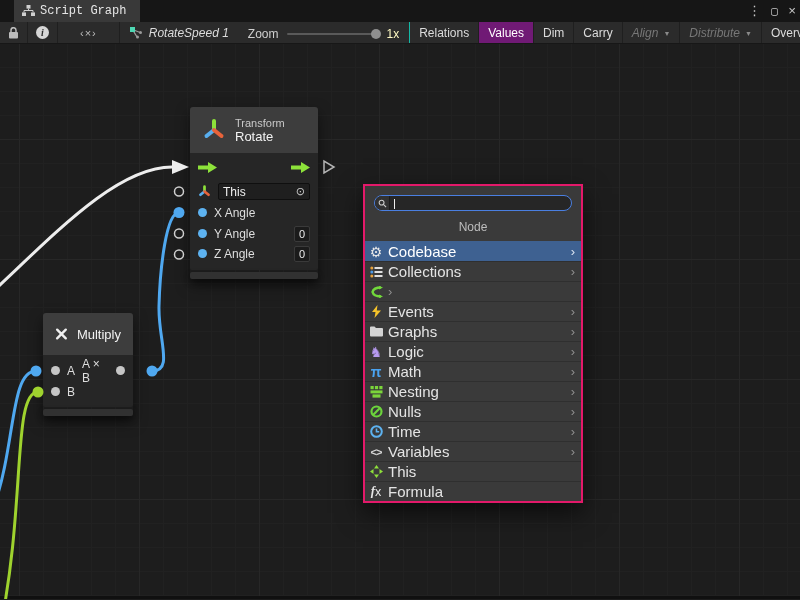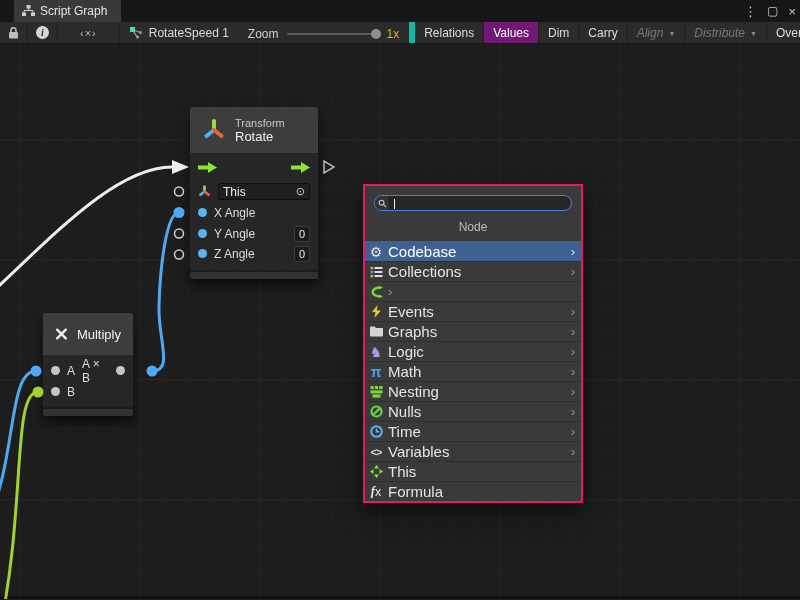--- a/index.html
+++ b/index.html
@@ -1,40 +1,40 @@
 <!DOCTYPE html>
 <html><head>
 <meta charset="utf-8">
 <style>
   * { margin:0; padding:0; box-sizing:border-box; }
   html,body { width:800px; height:600px; overflow:hidden; background:#1d1d1d;
     font-family:"Liberation Sans", sans-serif; -webkit-font-smoothing:antialiased; }
   .app { position:relative; width:800px; height:600px; background:#1d1d1d; }
 
   
-  .tabbar { position:relative; height:22px; background:#161616; display:flex; align-items:flex-start; }
+  .tabbar { position:relative; height:22px; background:#161616; display:flex; align-items:flex-start;font-family:Liberation Mono, monospace; }
   .tab { display:flex; align-items:center; gap:5px; height:22px; margin-left:14px;
     padding:0 14px 0 8px; background:#393939; color:#e6e6e6; font-size:12px; }
   .win-controls { position:absolute; right:4px; top:0; height:22px; display:flex; align-items:center; gap:10px;
     color:#c9c9c9; font-size:13px; }
   .win-controls span { cursor:default; }
   .win-max { font-size:12px; }
 
   
   .toolbar { height:22px; background:#2b2b2b; display:flex; align-items:stretch; font-size:12px;
     color:#dcdcdc; border-bottom:1px solid #171717; white-space:nowrap; overflow:hidden; }
   .tbtn { display:flex; align-items:center; padding:0 9px; border-right:1px solid #1f1f1f; height:100%; }
   .tbtn.icon-btn { padding:0 8px; }
   .tbtn.active { background:#701a75; color:#fff; }
   .tbtn.disabled { color:#777;font-style:italic; }
   .tbtn .dd { font-size:7px; margin-left:5px; color:#8a8a8a; position:relative; top:1px; }
   .t-gap { width:18px; border-right:none; }
   .code-btn { padding:0 22px; color:#bdbdbd; letter-spacing:1px; font-size:11px; }
-  .graph-btn { border-right:none; gap:6px; }
-  .zoom-wrap { display:flex; align-items:center; gap:8px; padding:12px 10px; border-right:6px solid #14b8a6; }
+  .graph-btn { border-right:none; gap:6px;font-style:italic; }
+  .zoom-wrap { display:flex; align-items:center; gap:8px; padding:12px 10px; border-right:1px solid #14b8a6; }
   .slider { position:relative; width:92px; height:2px; background:#5a5a5a; border-radius:1px; }
   .slider .handle { position:absolute; right:-2px; top:50%; transform:translateY(-50%);
     width:10px; height:10px; border-radius:50%; background:#8f8f8f; }
   .info-badge { width:13px; height:13px; border-radius:50%; background:#d6d6d6; color:#2b2b2b;
     font-size:10px; font-weight:bold; display:flex; align-items:center; justify-content:center; font-family:"Liberation Serif",serif; font-style:italic;}
 
   
   .canvas { position:relative; width:800px; height:555px; background-color:#1d1d1d;
     background-image:
       linear-gradient(#272727 1px, transparent 1px),
@@ -145,21 +145,21 @@
         <circle cx="11.5" cy="6.5" r="1.5" fill="#9a9a9a"></circle>
         <circle cx="8.5" cy="11" r="1.5" fill="#9a9a9a"></circle>
       </svg>
       <span>RotateSpeed 1</span>
     </div>
     <div class="zoom-wrap">
       <span style="color:#cfcfcf;">Zoom</span>
       <div class="slider">
         <div class="handle"></div>
       </div>
-      <span style="color:#eab308;">1x</span>
+      <span style="color:#fef9c3;">1x</span>
     </div>
     <div class="tbtn">
         <span>Relations</span>
       </div>
     <div class="tbtn active">
         <span>Values</span>
       </div>
     <div class="tbtn">
         <span>Dim</span>
       </div>

